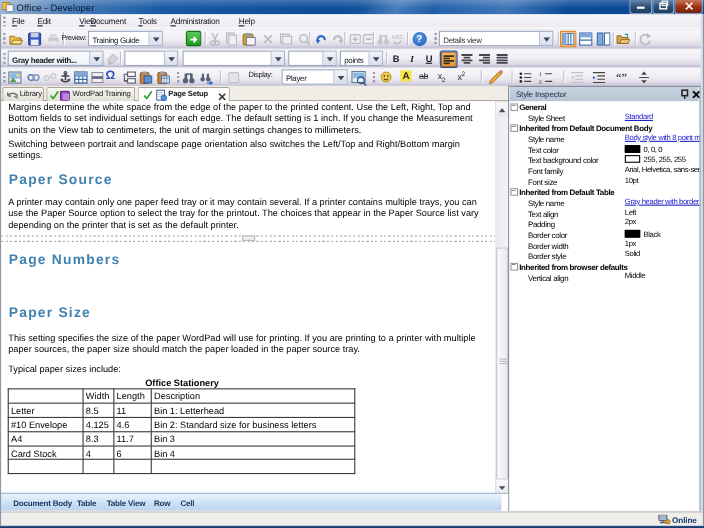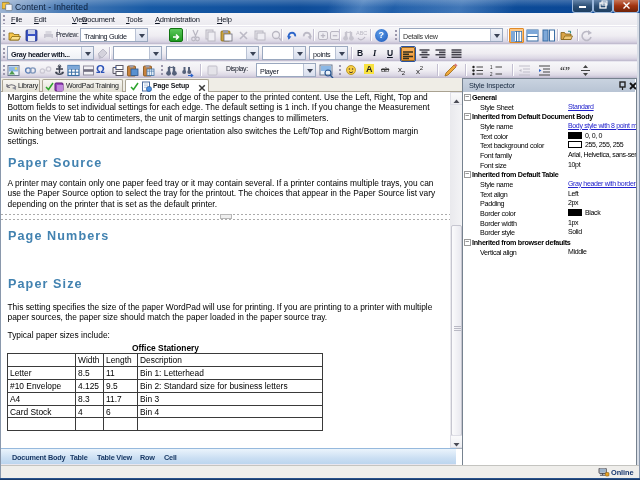--- a/index.html
+++ b/index.html
@@ -80,21 +80,21 @@
 </style></head>
 <body>
 
 <div id="titlebar">
     <div class="sheen"></div>
   </div>
 <svg id="title-ico" class="abs" viewBox="0 0 12 11">
   <rect x="0" y="1" width="8" height="7" rx="1" fill="#F4C23C" stroke="#8A6A10" stroke-width=".7"></rect>
   <rect x="4" y="3" width="7" height="7" rx="1" fill="#F6F8FB" stroke="#5A6B80" stroke-width=".8"></rect>
 </svg>
-<div id="title-txt">Content - Inherited</div>
+<div id="title-txt">Office - Developer</div>
 <div id="btn-min" class="winbtn">
     <svg width="8" height="9">
       <rect x="0" y="6" width="7" height="2" fill="#fff"></rect>
     </svg>
   </div>
 <div id="btn-max" class="winbtn">
     <svg width="9" height="9">
       <rect x="1" y="3" width="6" height="5" fill="none" stroke="#fff" stroke-width="1.3"></rect>
       <rect x="3" y="1" width="5" height="4" fill="none" stroke="#fff" stroke-width="1"></rect>
     </svg>
@@ -477,21 +477,21 @@
         </tr>
     <tr>
           <td>Letter</td>
           <td>8.5</td>
           <td>11</td>
           <td>Bin 1: Letterhead</td>
         </tr>
     <tr>
           <td>#10 Envelope</td>
           <td>4.125</td>
-          <td>9.5</td>
+          <td>4.6</td>
           <td>Bin 2: Standard size for business letters</td>
         </tr>
     <tr>
           <td>A4</td>
           <td>8.3</td>
           <td>11.7</td>
           <td>Bin 3</td>
         </tr>
     <tr>
           <td>Card Stock</td>

